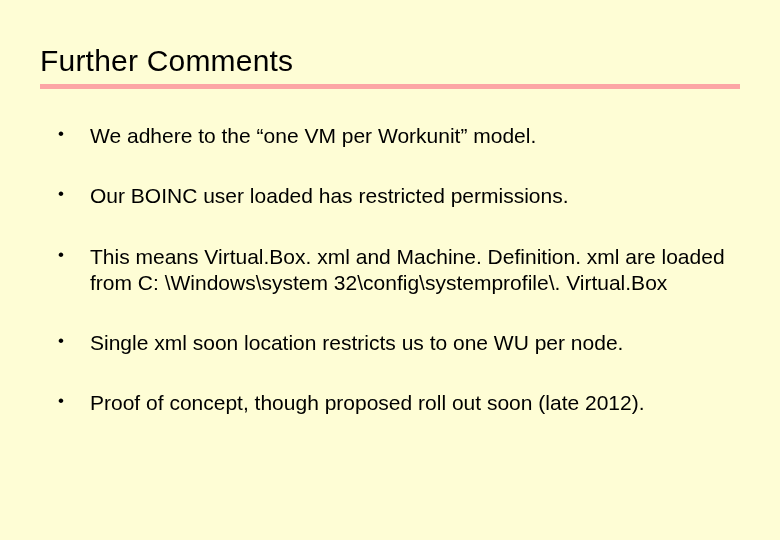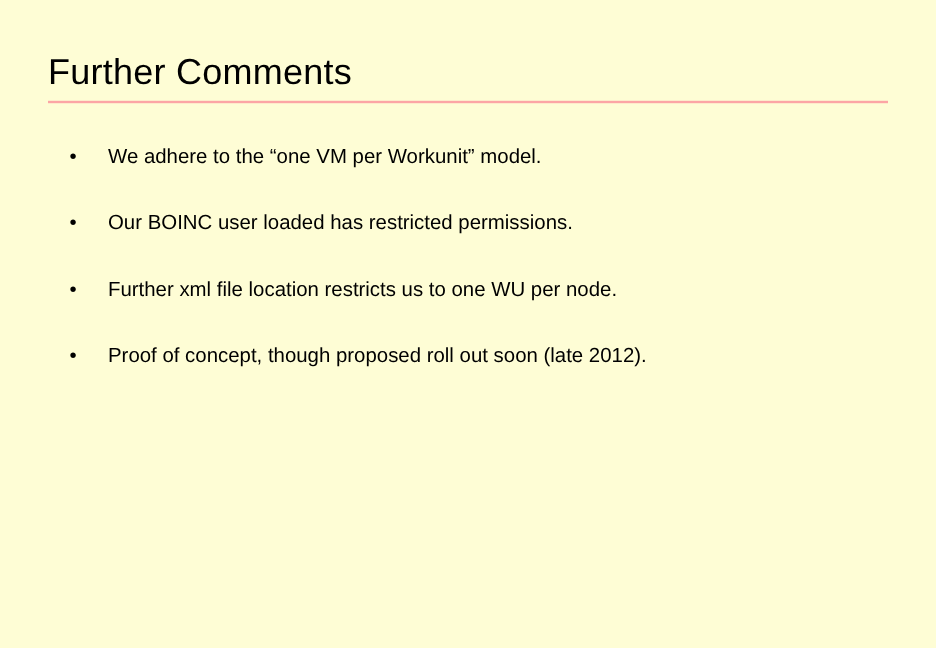--- a/index.html
+++ b/index.html
@@ -14,38 +14,38 @@
     font-family: Arial, Helvetica, sans-serif;
     color: #000;
   }
   .slide {
     box-sizing: border-box;
     width: 780px;
     height: 540px;
     padding: 44px 40px 40px 40px;
   }
   .title-wrap {
-    border-bottom: 2px solid #fca5a5;
+    border-bottom: 5px solid #fca5a5;
     padding-bottom: 6px;
     margin-bottom: 34px;
   }
   .title {
     font-size: 30px;
     font-weight: 400;
     letter-spacing: 0.2px;
   }
   ul.bullets {
     list-style: none;
     margin: 0;
     padding: 0 0 0 18px;
   }
   ul.bullets > li {
     position: relative;
     padding-left: 32px;
-    font-size: 17px;
+    font-size: 21px;
     line-height: 1.25;
     margin-bottom: 34px;
   }
   ul.bullets > li::before {
     content: "•";
     position: absolute;
     left: 0;
     top: 0;
     font-size: 17px;
   }
@@ -53,16 +53,17 @@
 </head>
 <body>
 
 <div class="slide">
   <div class="title-wrap">
     <div class="title">Further Comments</div>
   </div>
   <ul class="bullets">
     <li><span>We adhere to the “one VM per Workunit” model.</span></li>
     <li><span>Our BOINC user loaded has restricted permissions.</span></li>
-    <li><span>Further xml file location restricts us to one WU per node.</span></li>
+    <li><span> This means Virtual.Box. xml and Machine. Definition. xml are loaded from C: \Windows\system 32\config\systemprofile\. Virtual.Box</span></li>
+    <li><span>Single xml soon location restricts us to one WU per node.</span></li>
     <li><span>Proof of concept, though proposed roll out soon (late 2012).</span></li>
   </ul>
 </div>
 
 </body></html>

